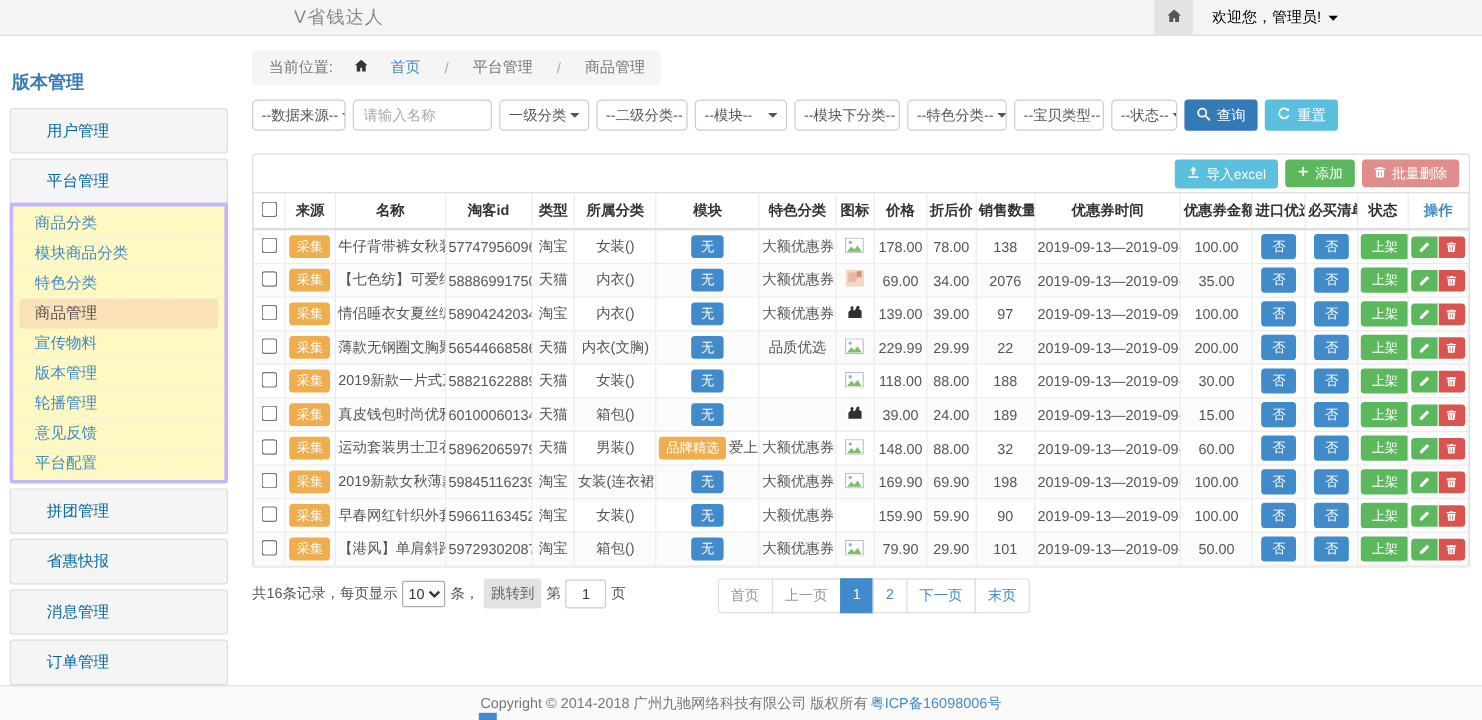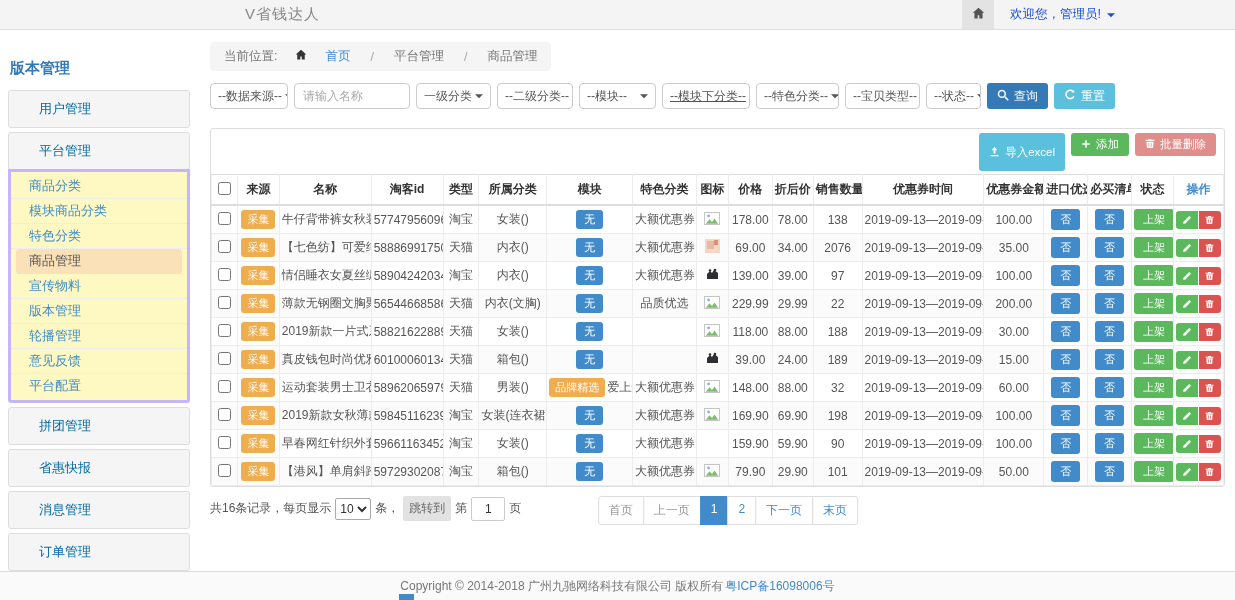--- a/index.html
+++ b/index.html
@@ -4,21 +4,21 @@
 <style>
   *{box-sizing:border-box;margin:0;padding:0}
   html,body{width:1235px;height:600px;overflow:hidden}
   body{font-family:"Liberation Sans","DejaVu Sans",sans-serif;font-size:12px;color:#333;background:#fff;position:relative}
   a{text-decoration:none}
   
   .topbar{position:absolute;top:0;left:0;right:0;height:30px;background:#f4f4f4;border-bottom:1px solid #ddd;display:flex;align-items:center;z-index:4}
   .topbar-title{margin-left:245px;font-size:15px;color:#888;letter-spacing:1px}
   .topbar-right{margin-left:auto;display:flex;align-items:stretch;height:100%}
   .home-box{width:32px;background:#e3e3e3;display:flex;align-items:center;justify-content:center;color:#555;cursor:pointer}
-  .welcome{padding:0 120px 0 16px;color:#1d4ed8;display:flex;align-items:center;gap:6px;cursor:pointer;font-size:12.5px}
+  .welcome{padding:0 120px 0 16px;color:#000000;display:flex;align-items:center;gap:6px;cursor:pointer;font-size:12.5px}
   
   .sidebar{position:absolute;left:8px;top:55px;width:182px;z-index:1}
   .sidebar-title{color:#337ab7;font-size:15px;font-weight:bold;padding:4px 2px 12px}
   .side-group{background:#f5f5f5;border:1px solid #ddd;border-radius:3px;padding:9px 30px;margin-bottom:4px;color:#0369a1;cursor:pointer;font-size:13px}
   .submenu{background:#fef9c3;border:3px solid #c4b5fd;border-radius:0 0 3px 3px;margin-top:-5px;margin-bottom:4px;padding:2px 0}
   .sub-item{padding:5px 10px 5px 18px;color:#428bca;border-bottom:1px dotted #e8e8e8;cursor:pointer;font-size:13px;line-height:14px}
   .sub-item:last-child{border-bottom:none}
   .sub-item.active{background:#fbe1b8;color:#555;border-radius:3px;margin:0 5px;padding-left:13px;border-bottom:1px dotted transparent}
   
   .main{position:absolute;left:210px;top:42px;width:1015px;z-index:2}
@@ -28,21 +28,21 @@
   .filters{display:flex;gap:6px;align-items:center;margin-bottom:19px}
   .fselect{border:1px solid #ccc;border-radius:4px;height:26px;display:flex;align-items:center;justify-content:space-between;padding:0 7px;color:#555;background:#fff;cursor:pointer;white-space:nowrap;overflow:hidden}
   .fselect .car{color:#555;flex:none;margin-left:3px}
   .finput{border:1px solid #ccc;border-radius:4px;height:26px;padding:0 8px;font-size:12px;color:#555}
   .finput::placeholder{color:#aaa}
   .btn{border:none;border-radius:3px;color:#fff;height:26px;padding:0 10px;font-size:12px;display:inline-flex;align-items:center;gap:5px;cursor:pointer;white-space:nowrap}
   .btn.search{background:#337ab7}
   .btn.reset{background:#5bc0de}
   .panel{border:1px solid #ddd;border-radius:3px;background:#fff}
   .actions{display:flex;justify-content:flex-end;gap:6px;padding:4px 8px 3px}
-  .btn.import{background:#5bc0de;height:38px;font-size:11.5px}
+  .btn.import{background:#5bc0de;height:24px;font-size:11.5px}
   .btn.add{background:#5cb85c;height:23px;font-size:11.5px}
   .btn.batchdel{background:#e08e8c;height:23px;font-size:11.5px}
   table{width:100%;border-collapse:collapse;table-layout:fixed;font-size:12px}
   th,td{border:1px solid #ececec;text-align:center;padding:3px 2px;overflow:hidden;white-space:nowrap}
   th{font-weight:bold;color:#333;border-top:1px solid #ddd;border-bottom:2px solid #ddd;padding:6px 2px}
   th.ops-head{color:#428bca}
   tbody tr:nth-child(even){background:#fbfbfb}
   td{color:#555;height:27px}
   .badge{display:inline-block;border-radius:3px;color:#fff;padding:2px 6px;font-size:11px}
   .badge.orange{background:#f0ad4e}
@@ -149,21 +149,21 @@
         <span class="car"><svg width="8" height="8" viewBox="0 0 8 8" fill="currentColor">
             <path d="M0 2.2l4 4 4-4z"></path>
           </svg></span>
       </div>
       <div class="fselect" style="width: 77px;">
         <span>--模块--</span>
         <span class="car"><svg width="8" height="8" viewBox="0 0 8 8" fill="currentColor">
             <path d="M0 2.2l4 4 4-4z"></path>
           </svg></span>
       </div>
-      <div class="fselect" style="width: 88px; text-decoration: underline;">
+      <div class="fselect" style="width: 88px;">
         <span>--模块下分类--</span>
         <span class="car"><svg width="8" height="8" viewBox="0 0 8 8" fill="currentColor">
             <path d="M0 2.2l4 4 4-4z"></path>
           </svg></span>
       </div>
       <div class="fselect" style="width: 83px;">
         <span>--特色分类--</span>
         <span class="car"><svg width="8" height="8" viewBox="0 0 8 8" fill="currentColor">
             <path d="M0 2.2l4 4 4-4z"></path>
           </svg></span>

